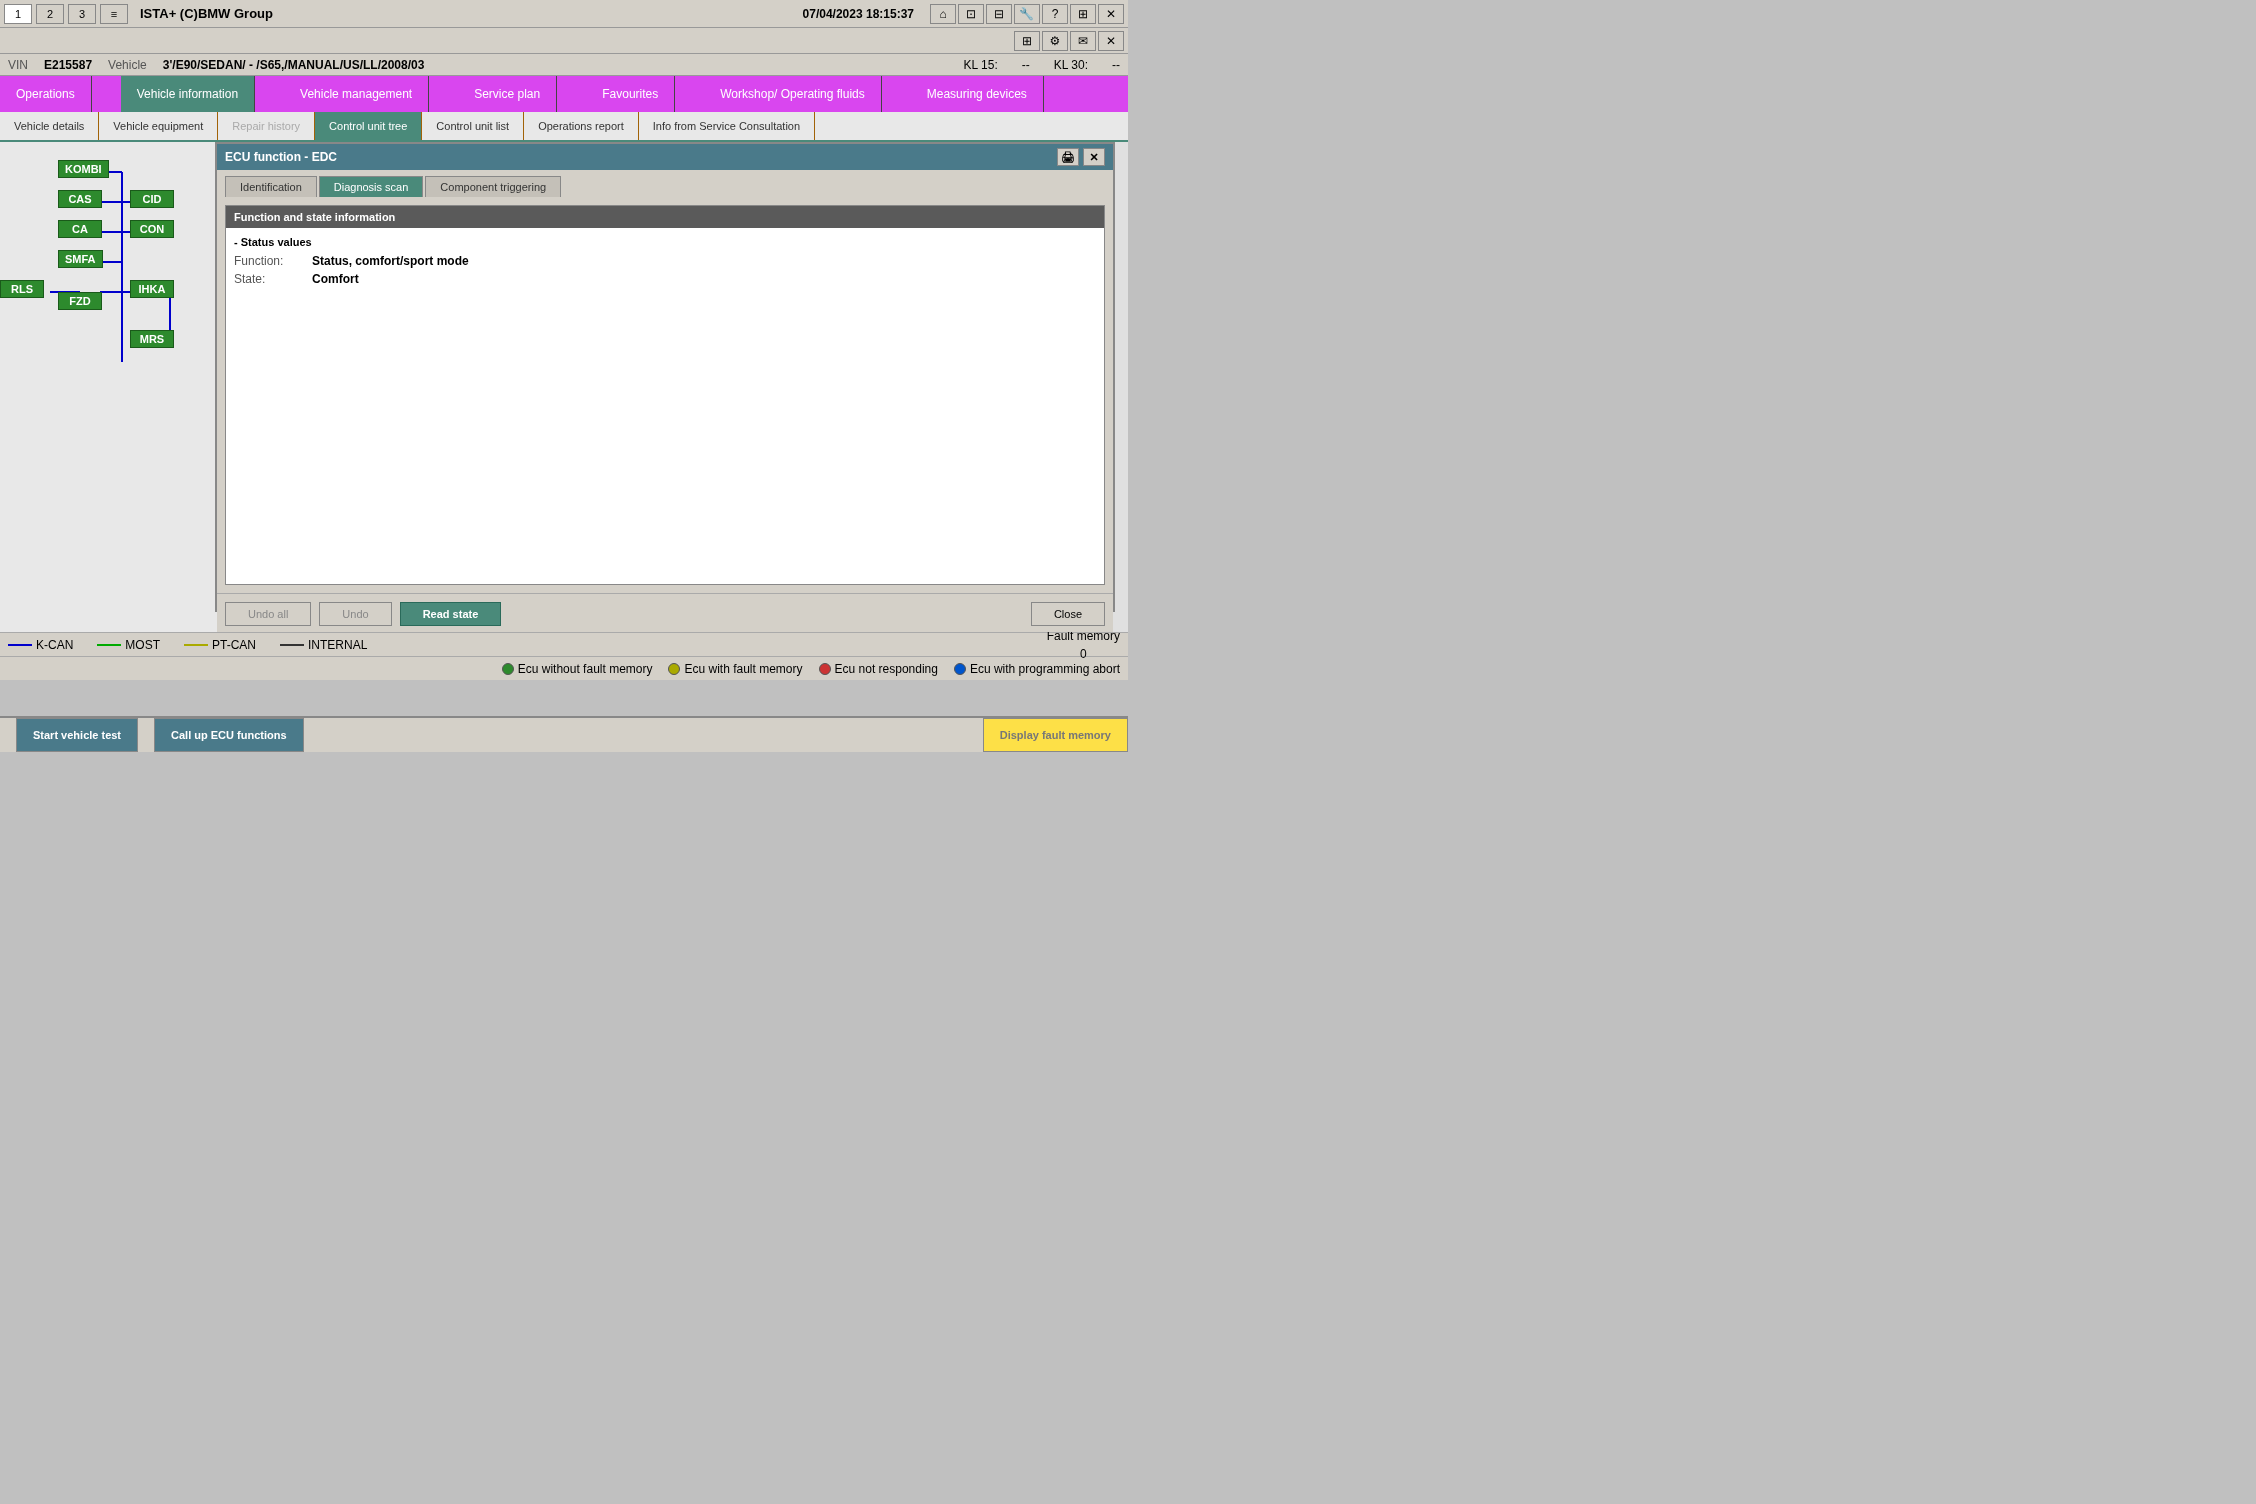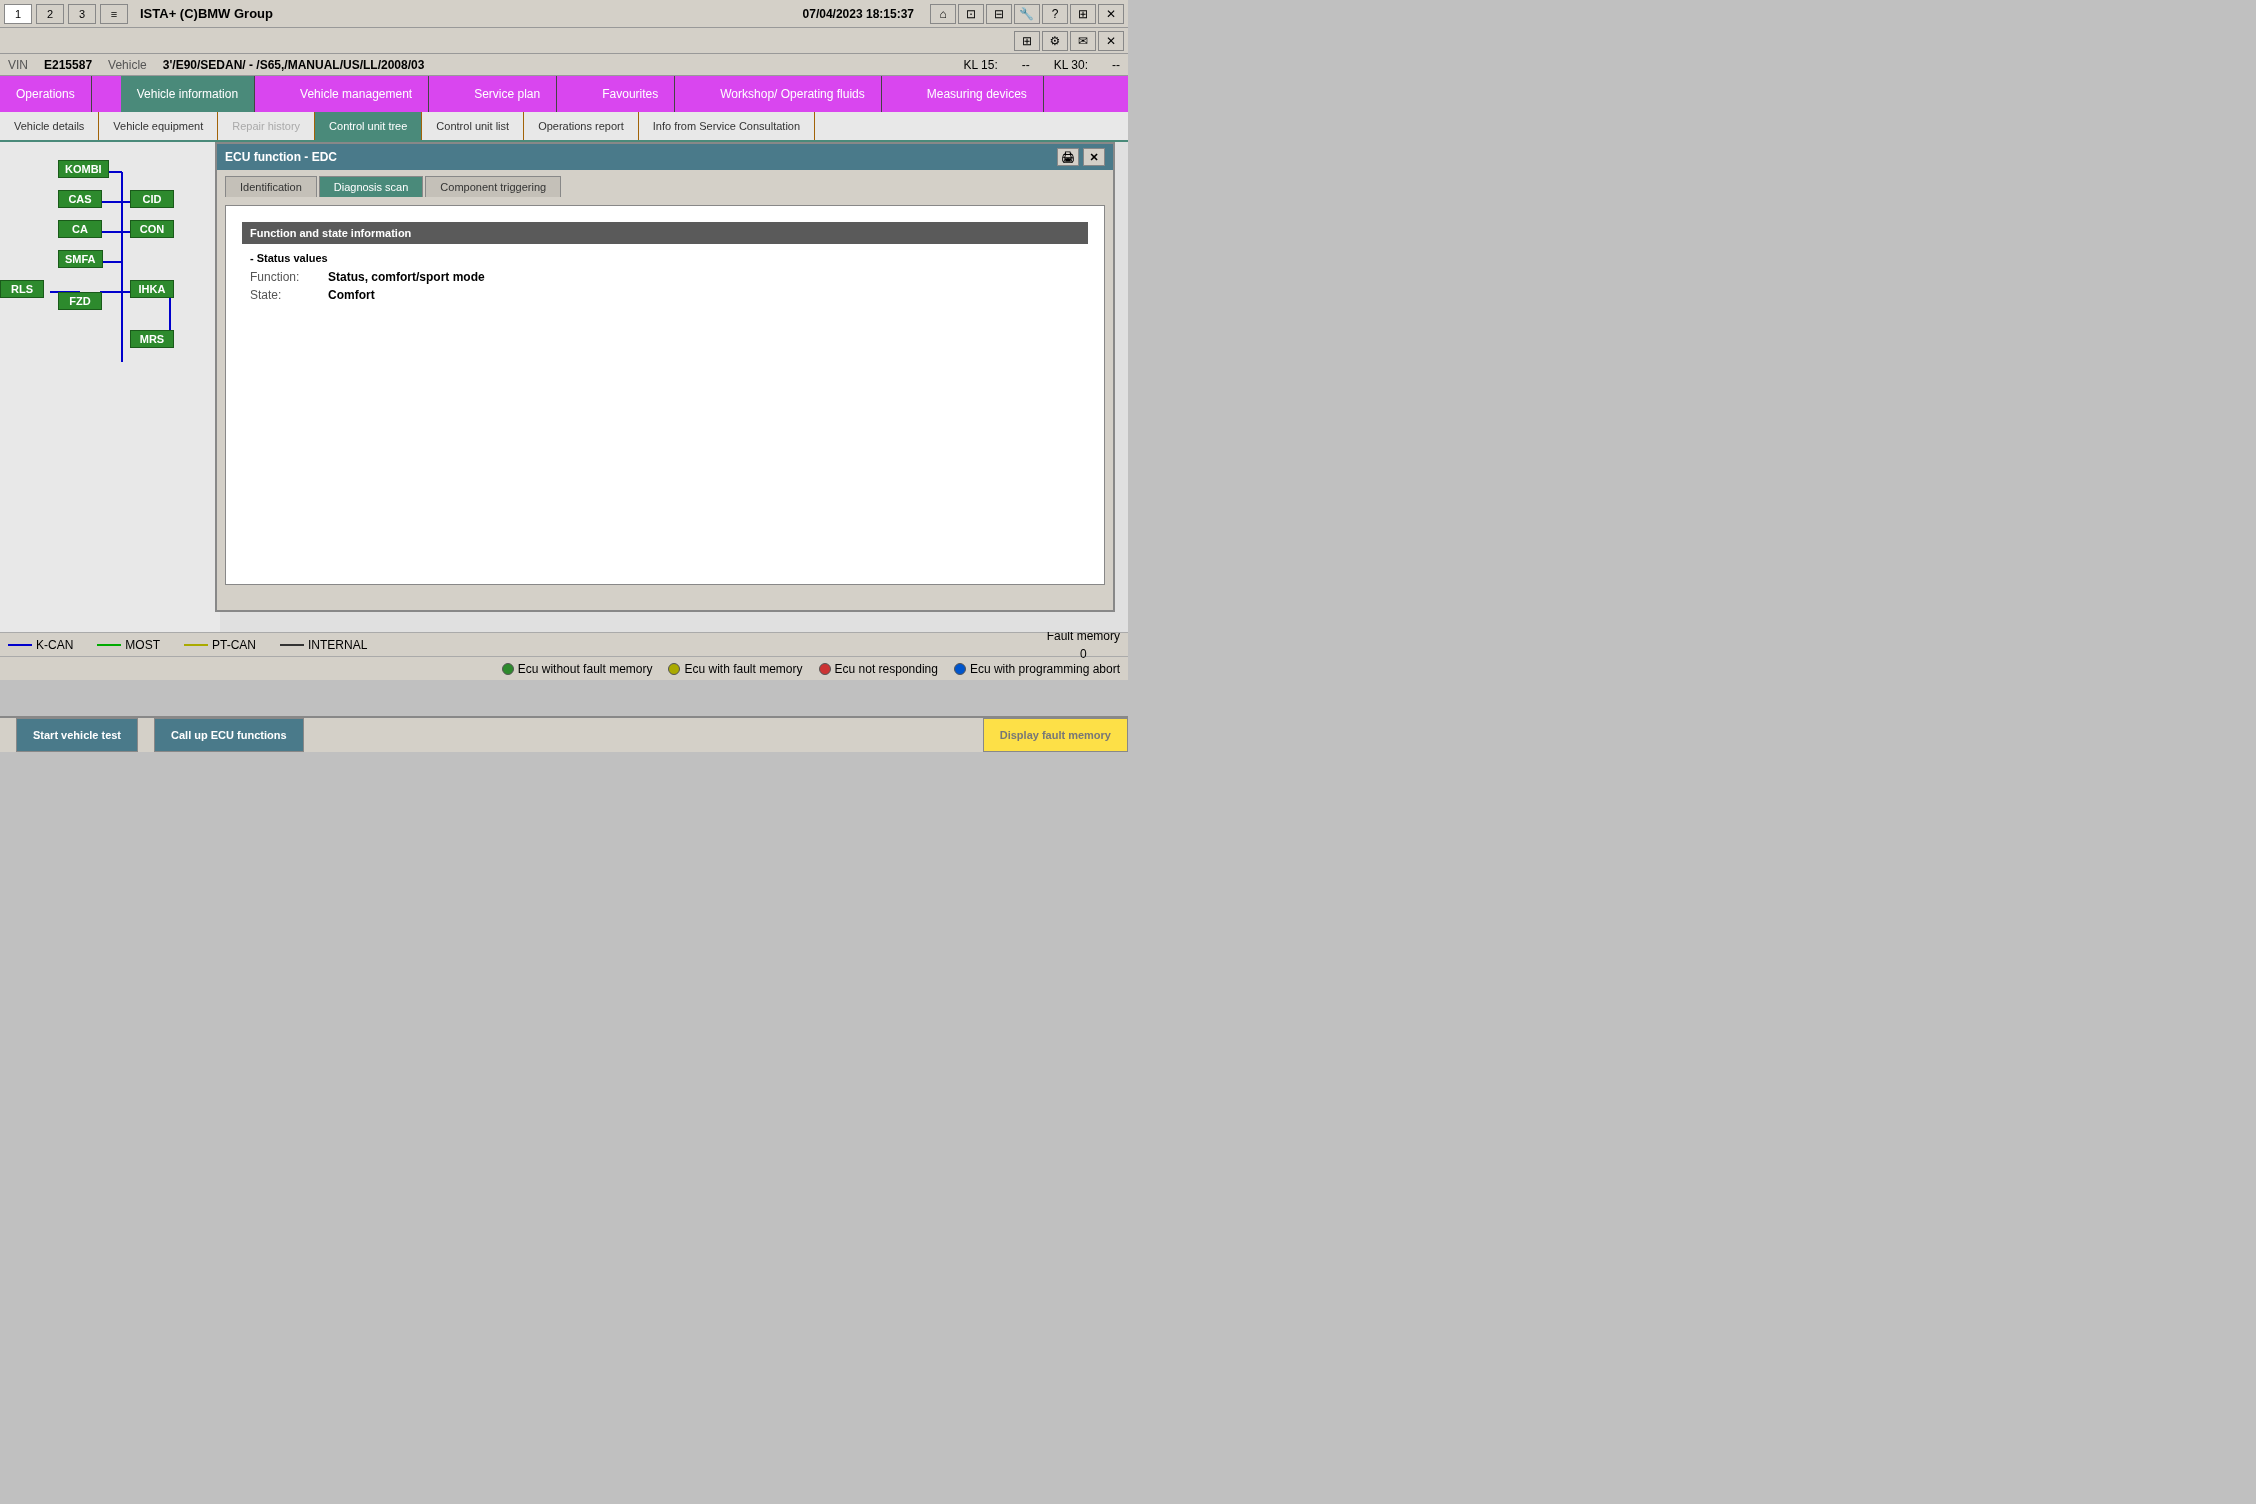--- a/index.html
+++ b/index.html
@@ -213,21 +213,21 @@
       background: #4a8a7a;
       color: #fff;
     }
 
     
     .function-state-panel {
       flex: 1;
       background: #fff;
       border: 1px solid #888;
       min-height: 380px;
-      padding: 24px;
+      padding: 8px;
     }
     .function-state-header {
       background: #5a5a5a;
       color: #fff;
       padding: 5px 8px;
       font-weight: bold;
       font-size: 11px;
       margin: -8px -8px 8px -8px;
     }
     .state-label { font-weight: bold; font-size: 11px; margin-bottom: 6px; }
@@ -464,20 +464,28 @@
           <span class="state-key">Function:</span>
           <span class="state-val">Status, comfort/sport mode</span>
         </div>
         <div class="state-row">
           <span class="state-key">State:</span>
           <span class="state-val">Comfort</span>
         </div>
       </div>
     </div>
 
+    <div class="dialog-footer">
+      <div class="footer-left">
+        <button class="footer-btn">Undo all</button>
+        <button class="footer-btn">Undo</button>
+        <button class="footer-btn active">Read state</button>
+      </div>
+      <button class="footer-btn close-btn">Close</button>
+    </div>
   </div>
 
 </div>
 
 <div style="background:#d4d0c8; border-top:1px solid #aaa; height:24px; display:flex; align-items:center; padding:0 8px; gap:0; font-size:10px;">
   <div class="can-legend">
     <div class="legend-item">
       <span style="display:inline-block;width:24px;height:2px;background:#0000cc;"></span>
       <span>K-CAN</span>
     </div>

